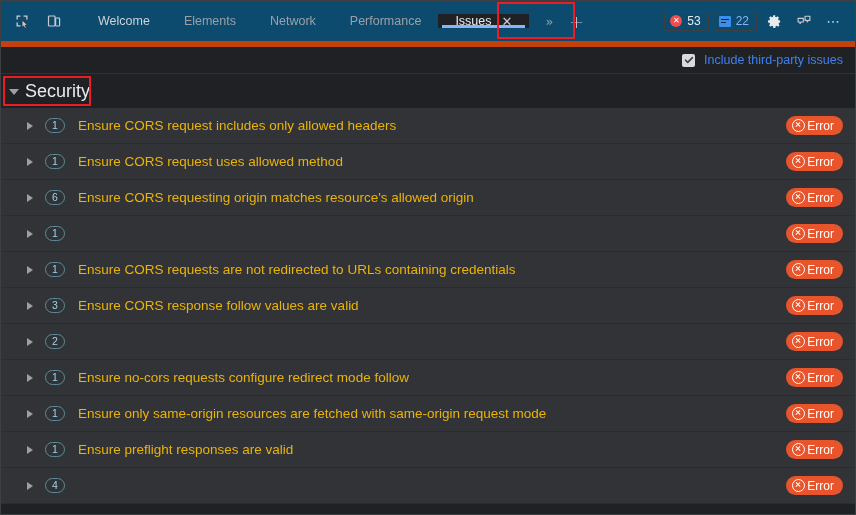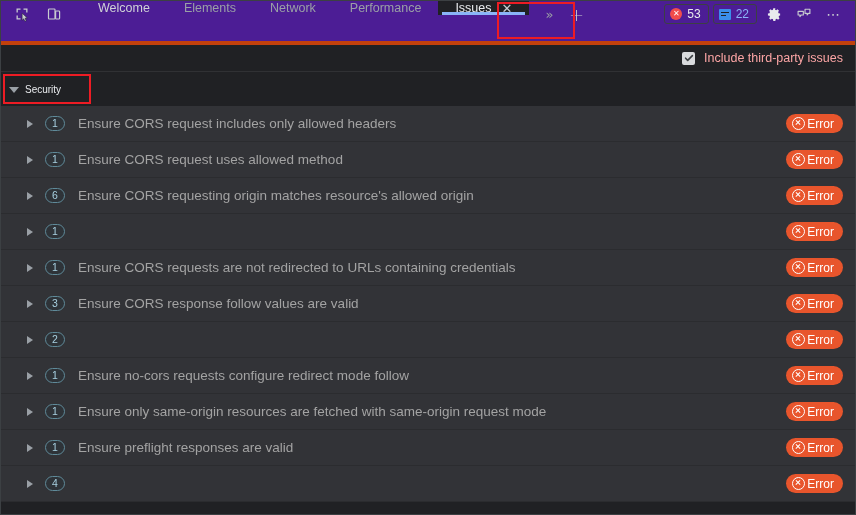--- a/index.html
+++ b/index.html
@@ -22,24 +22,24 @@
     background: #202124;
     box-sizing: border-box;
     border: 1px solid #3c4043;
     overflow: hidden;
   }
 
   
   .tabbar {
     position: relative;
     height: 40px;
-    background: #4c1d95;
-    display: flex;
-    align-items: flex-start;
-    border-bottom: 4px solid #c2410c;
+    background: #0c4a6e;
+    display: flex;
+    align-items: center;
+    border-bottom: 6px solid #c2410c;
   }
   .tool-icons {
     display: flex;
     align-items: center;
     padding-left: 8px;
     gap: 6px;
   }
   .tool-btn {
     width: 26px;
     height: 26px;
@@ -174,21 +174,21 @@
     align-items: center;
     justify-content: flex-end;
     padding-right: 12px;
     border-bottom: 1px solid #303134;
   }
   .checkrow {
     display: flex;
     align-items: center;
     gap: 9px;
     font-size: 12.5px;
-    color: #fca5a5;
+    color: #3b82f6;
     cursor: pointer;
     text-align: center;
   }
   .checkbox {
     width: 13px; height: 13px;
     background: #d8dadd;
     border-radius: 2px;
     display: flex; align-items: center; justify-content: center;
     flex: none;
   }
@@ -210,21 +210,21 @@
   }
   .tri-down {
     width: 0; height: 0;
     border-left: 5px solid transparent;
     border-right: 5px solid transparent;
     border-top: 6px solid #9aa0a6;
     flex: none;
     margin-top: 1px;
   }
   .section-title {
-    font-size: 10px;
+    font-size: 18px;
     color: #e8eaed;
   }
   .annot-section {
     position: absolute;
     left: 2px;
     top: 2px;
     width: 88px;
     height: 30px;
     border: 2px solid #ed1c24;
     box-sizing: border-box;
@@ -266,21 +266,21 @@
     font-size: 10.5px;
     line-height: 13px;
     text-align: center;
     flex: none;
     box-sizing: border-box;
     background: #2e3338;
   }
   .issue-title {
     margin-left: 13px;
     font-size: 13.5px;
-    color: #a3a3a3;
+    color: #eab308;
     white-space: nowrap;
     overflow: hidden;
     text-overflow: ellipsis;
   }
   .error-badge {
     margin-left: auto;
     display: flex;
     align-items: center;
     gap: 2px;
     background: #e8552c;

